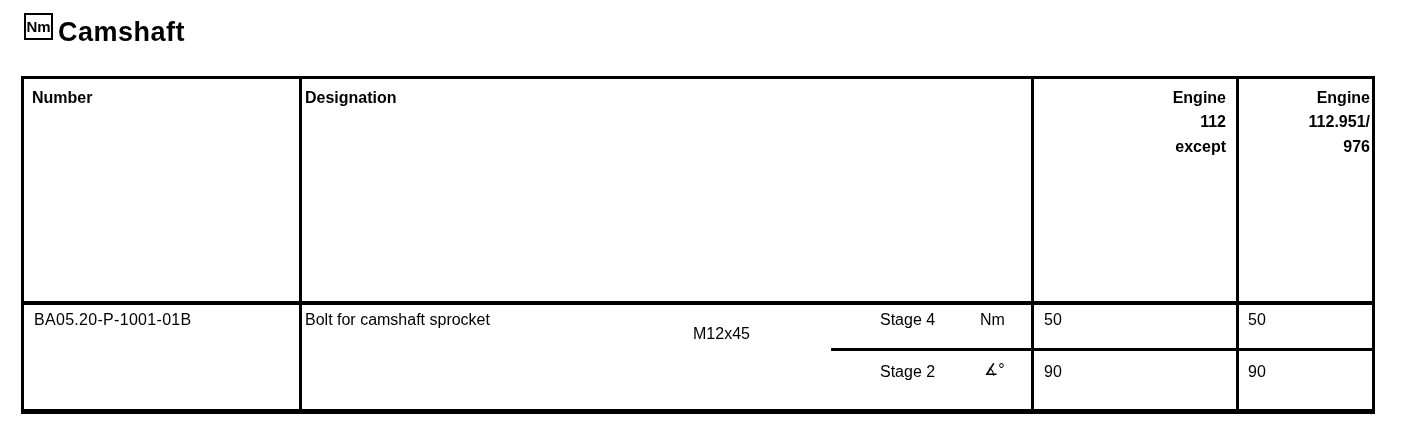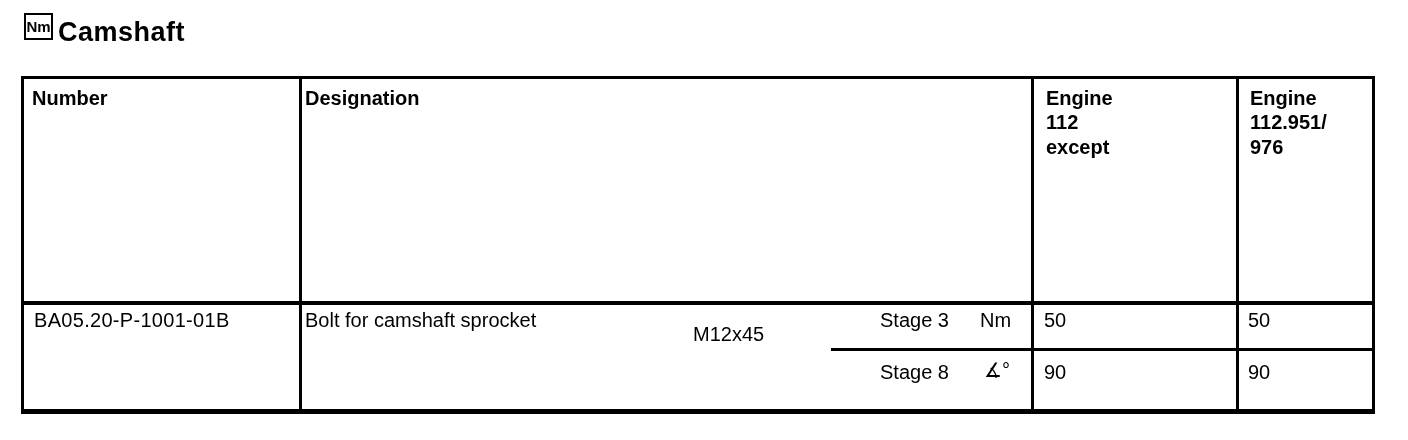--- a/index.html
+++ b/index.html
@@ -35,21 +35,21 @@
     border-bottom-width: 5px;
     background: #fff;
   }
   .vline { position: absolute; top: 0; bottom: 0; width: 3px; background: #000; }
   .vline-1 { left: 275px; }
   .vline-2 { left: 1007px; }
   .vline-3 { left: 1212px; }
   .header-sep { position: absolute; left: 0; right: 0; top: 222px; height: 4px; background: #000; }
   .stage-sep  { position: absolute; left: 807px; right: 0; top: 269px; height: 3px; background: #000; }
 
-  .cell-text { position: absolute; font-size: 20px; line-height: 24px; white-space: nowrap; }
+  .cell-text { position: absolute; font-size: 16px; line-height: 24px; white-space: nowrap; text-align: right; }
   .hdr { font-weight: bold; }
 
   .hdr-number      { left: 8px;    top: 7px; }
   .hdr-designation { left: 281px;  top: 7px; }
   .hdr-engine      { width: 180px; white-space: normal; }
   .hdr-engine-1    { left: 1022px; top: 7px; }
   .hdr-engine-2    { left: 1226px; top: 7px; width: 120px; }
   .hdr-engine p + p { margin-top: 1px; }
 
   .cell-number      { left: 10px;   top: 229px; letter-spacing: 0.3px; }
@@ -92,24 +92,24 @@
     <div class="cell-text hdr hdr-engine hdr-engine-2">
       <p><span>Engine</span><br>
          <span>112.951/</span></p>
       <p><span>976</span></p>
     </div>
 
     <div class="cell-text cell-number">BA05.20-P-1001-01B</div>
     <div class="cell-text cell-designation">Bolt for camshaft sprocket</div>
     <div class="cell-text cell-size">M12x45</div>
 
-    <div class="cell-text stage1-label">Stage 3</div>
+    <div class="cell-text stage1-label">Stage 4</div>
     <div class="cell-text stage1-unit">Nm</div>
     <div class="cell-text val-s1-e1">50</div>
     <div class="cell-text val-s1-e2">50</div>
 
-    <div class="cell-text stage2-label">Stage 8</div>
+    <div class="cell-text stage2-label">Stage 2</div>
     <div class="cell-text stage2-unit">∡°</div>
     <div class="cell-text val-s2-e1">90</div>
     <div class="cell-text val-s2-e2">90</div>
 
   </div>
 </div>
 
 </body></html>

